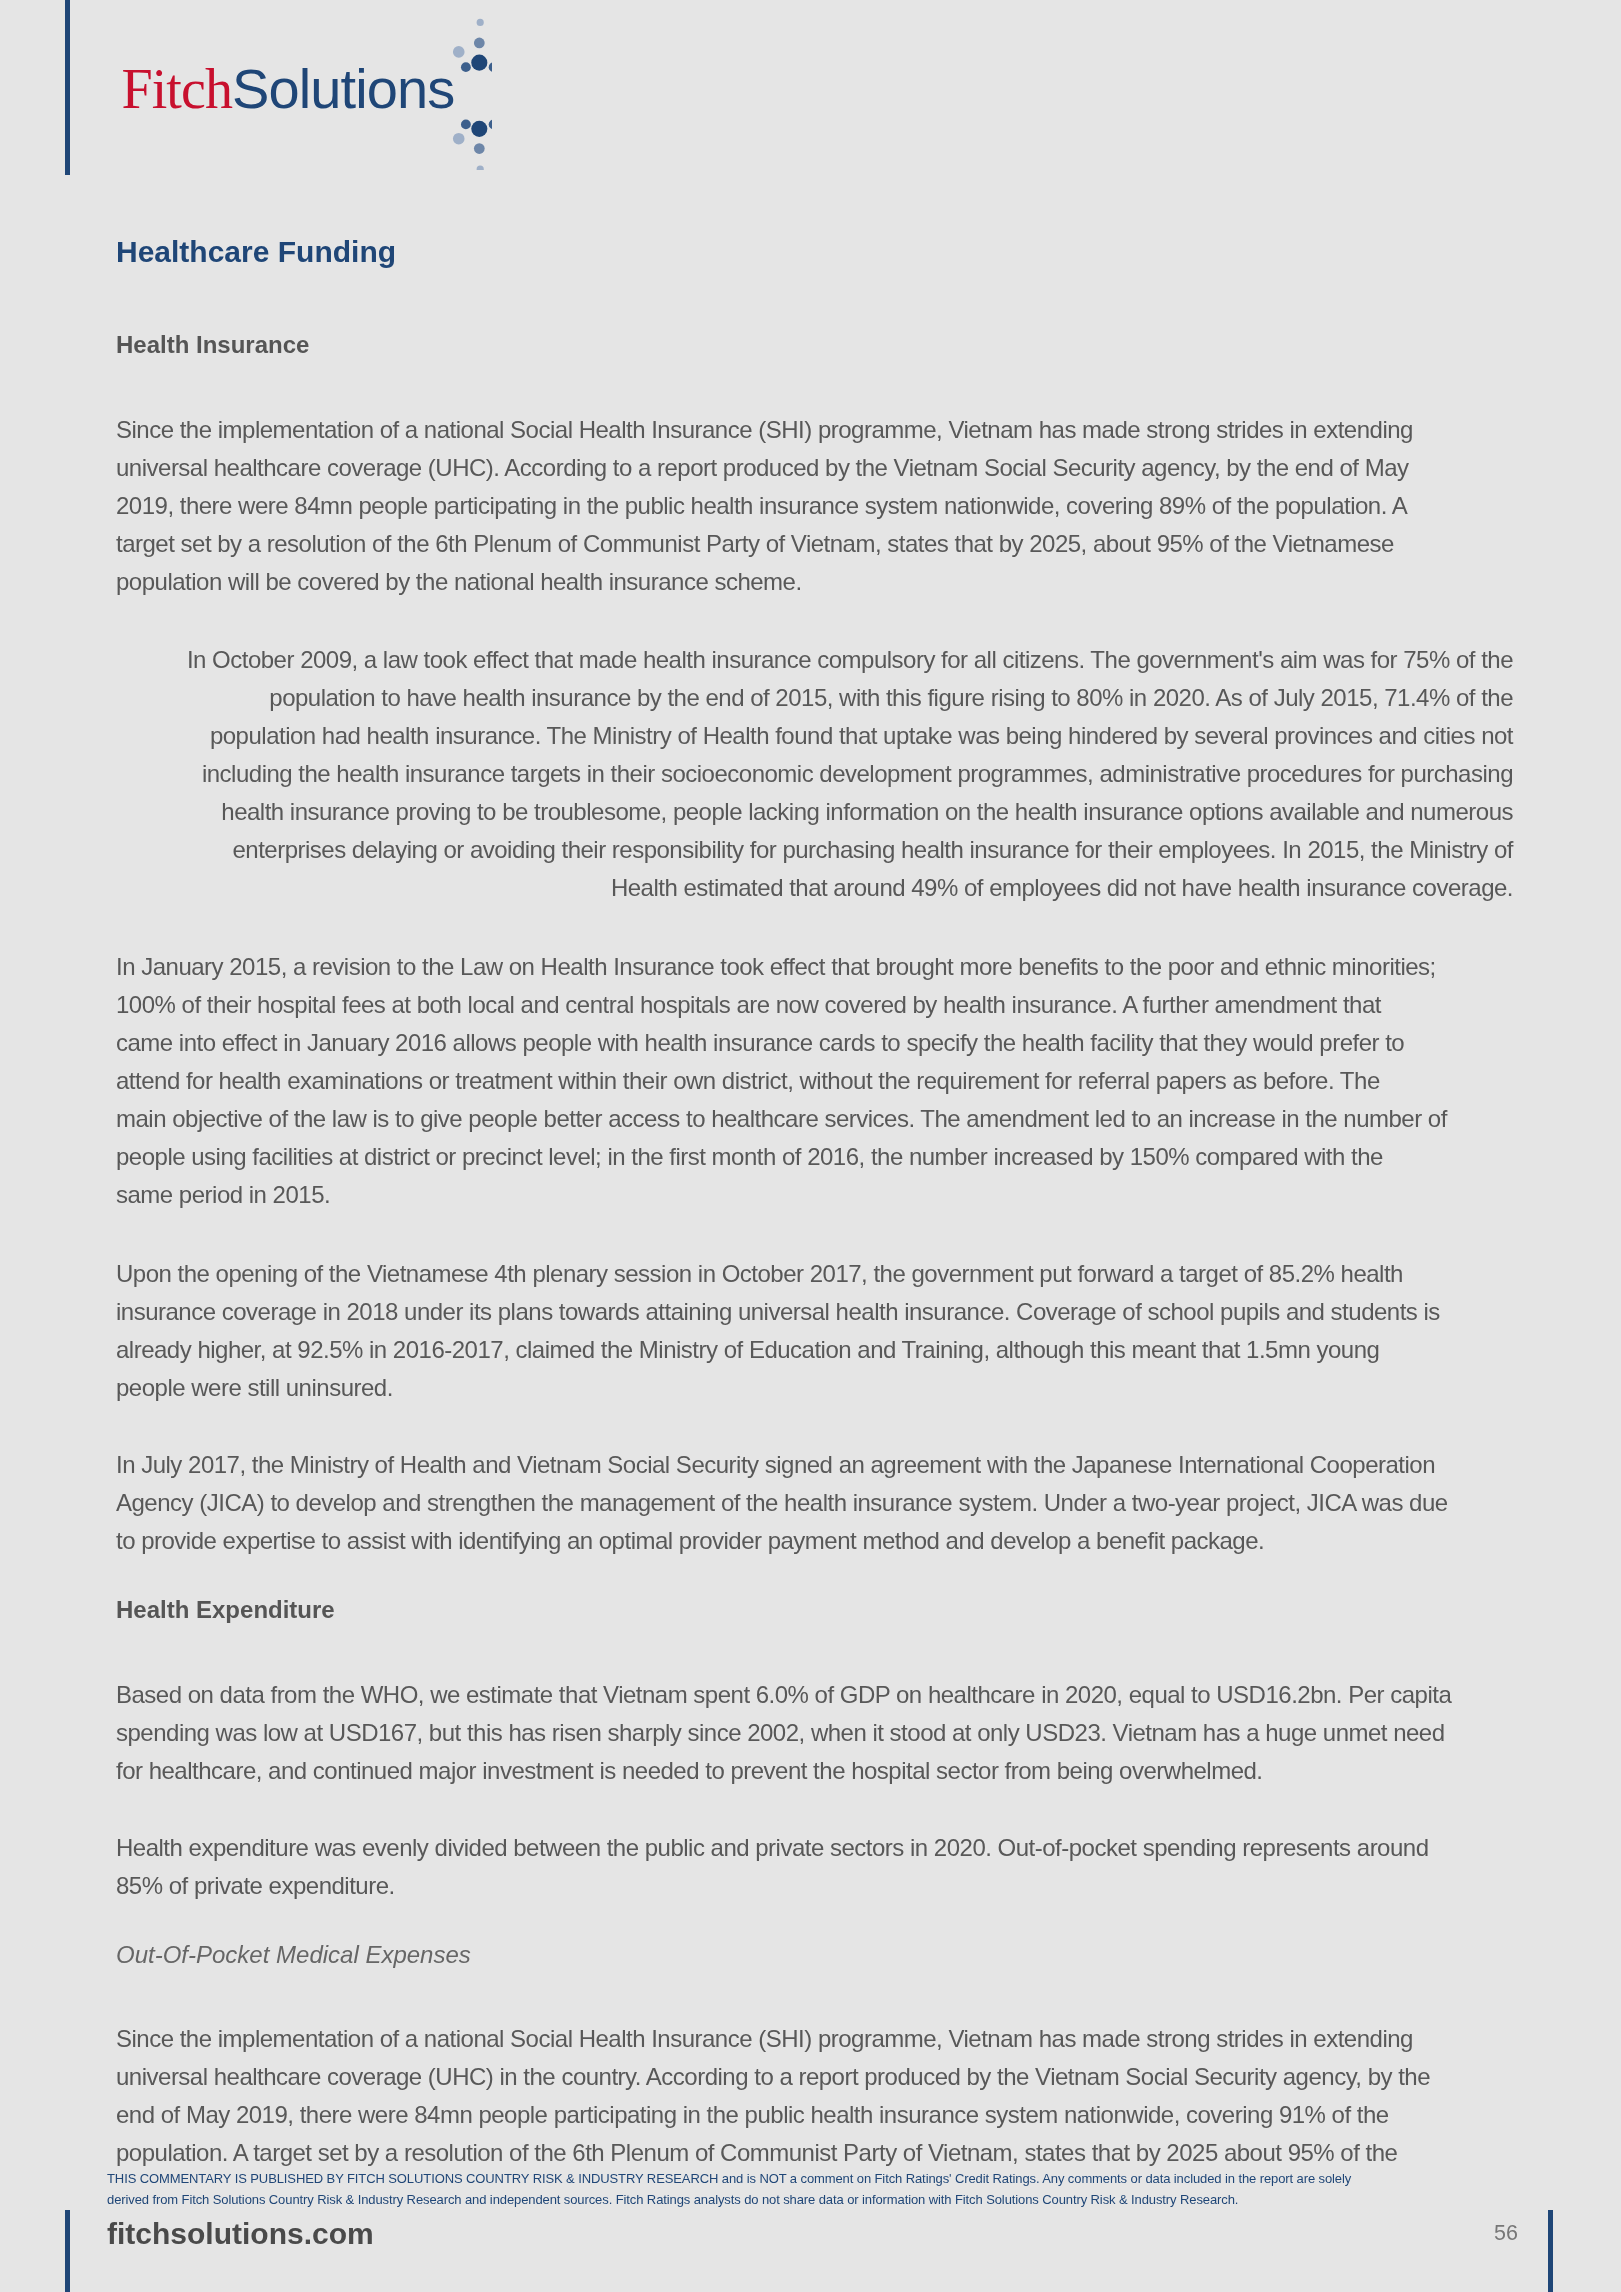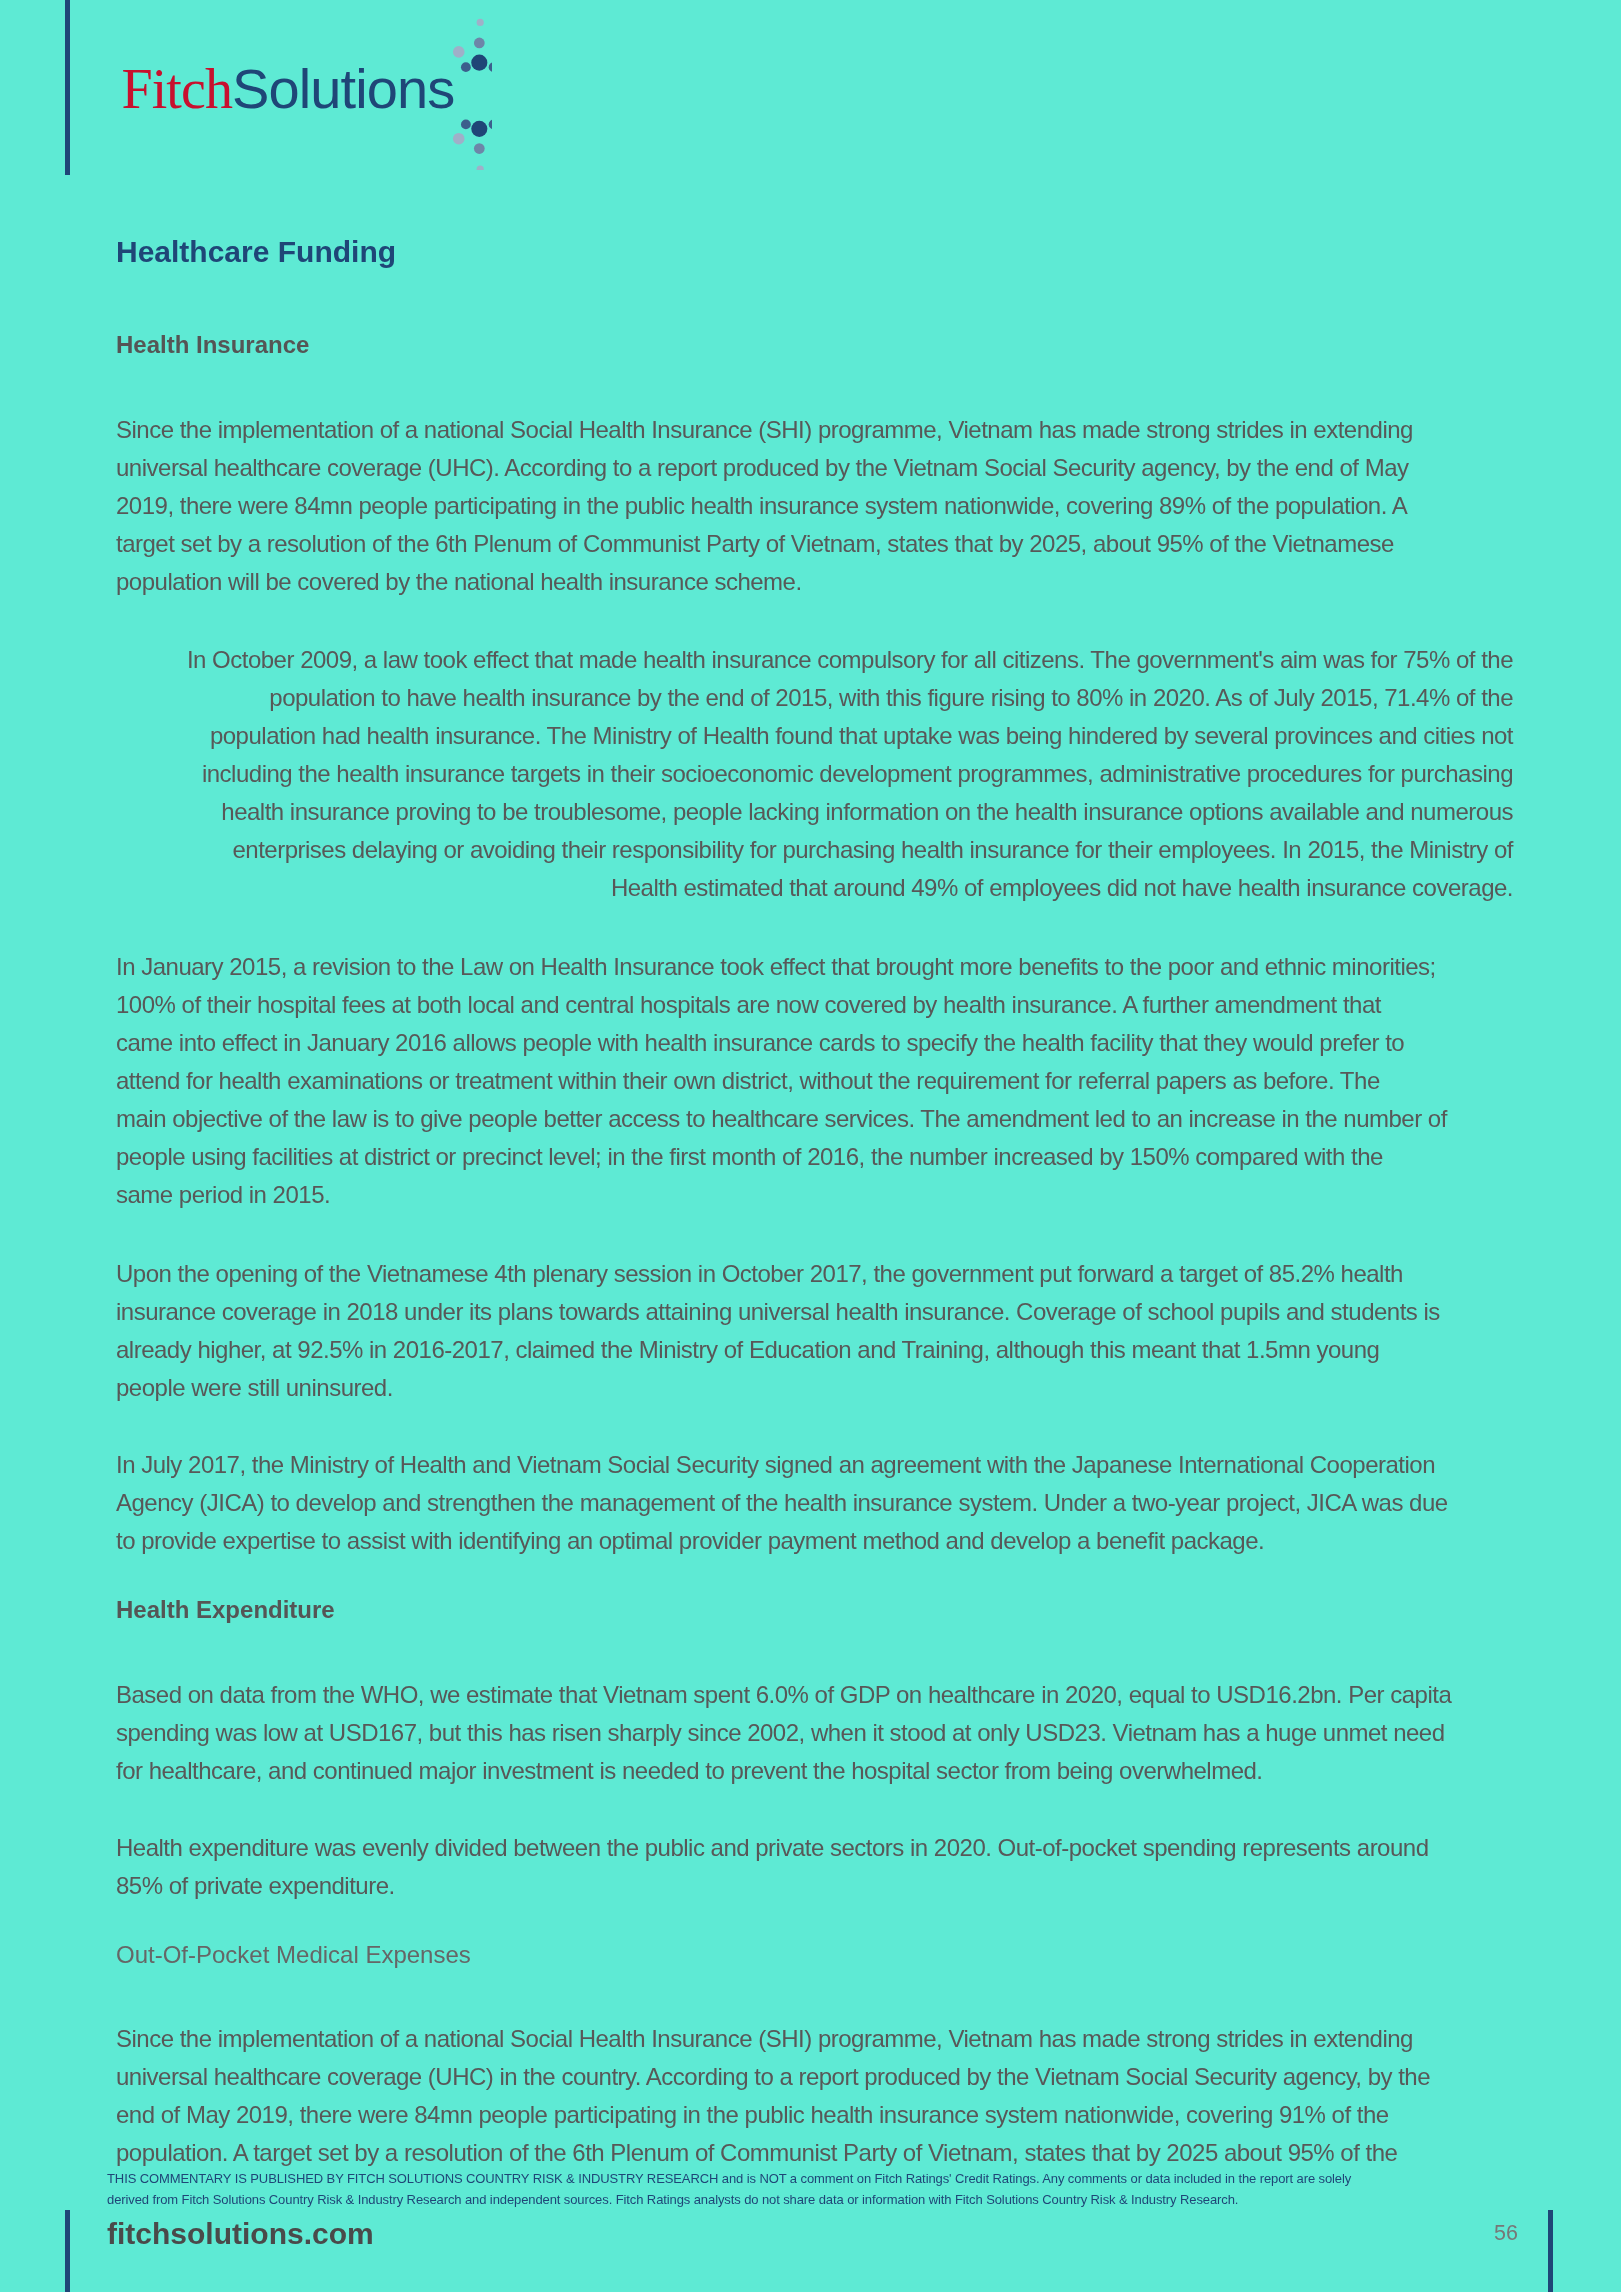--- a/index.html
+++ b/index.html
@@ -1,37 +1,37 @@
 <!DOCTYPE html>
 <html style="font-size:14.3px"><head>
   <meta charset="utf-8">
   <style>
     html, body { margin: 0; padding: 0; background: #ffffff; }
     body { width: 1621px; height: 2293px; position: relative; overflow: hidden;
            font-family: "Liberation Sans", "DejaVu Sans", sans-serif; }
-    .page { position: absolute; left: 0; top: 0; width: 1621px; height: 2293px; background: #5eead4; }
+    .page { position: absolute; left: 0; top: 0; width: 1621px; height: 2293px; background: #e5e5e5; }
 
     .bar { position: absolute; background: #1f4677; width: 4.5px; }
     .bar-top-left { left: 65px; top: 0; height: 175px; }
     .bar-bottom-left { left: 65px; top: 2210px; height: 82px; }
     .bar-bottom-right { left: 1548px; top: 2210px; height: 82px; }
 
     .logo { position: absolute; left: 116px; top: 9px; width: 376px; height: 161px; }
     .logo-text { position: absolute; left: 5.4px; top: 47px; font-size: 56px; letter-spacing: -0.9px; white-space: nowrap; }
     .logo-fitch { color: #c8102e; font-family: "Liberation Serif", "DejaVu Serif", serif; }
     .logo-solutions { color: #1f4677; font-family: "Liberation Sans", "DejaVu Sans", sans-serif; font-weight: normal; }
     .logo-dots { position: absolute; left: 0; top: 0; }
 
     .report-title { position: absolute; right: 115px; top: 64px; font-size: 26px; font-weight: bold;
                     color: #1f4677; white-space: nowrap; }
 
     .content { position: absolute; left: 116px; top: 0; width: 1397px; color: #555555; }
     .h1 { position: absolute; left: 0; top: 235px; font-size: 30px; font-weight: bold; color: #1f4677; white-space: nowrap; }
     .h2 { position: absolute; left: 0; font-size: 24px; font-weight: bold; color: #555555; white-space: nowrap; }
-    .h3 { position: absolute; left: 0; font-size: 24px; color: #666666; white-space: nowrap; }
+    .h3 { position: absolute; left: 0; font-size: 24px; font-style: italic; color: #666666; white-space: nowrap; }
 
     .para { position: absolute; left: 0; width: 1397px; margin-top: 8px; }
     .line { display: block; font-size: 24px; height: 38px; line-height: 38px; white-space: nowrap;
             color: #585858; letter-spacing: -0.5px; }
 
     .disclaimer { position: absolute; left: 107px; top: 2169px; width: 1451px; color: #1f4677; font-size: 13px;
                   line-height: 20.6px; letter-spacing: -0.1px; }
     .disclaimer span { display: block; white-space: nowrap; }
     .site { position: absolute; left: 107px; top: 2217px; font-size: 30px; font-weight: bold; color: #4a4a4a; white-space: nowrap; }
     .page-num { position: absolute; left: 1494px; top: 2221px; font-size: 21.5px; color: #777; white-space: nowrap; }

